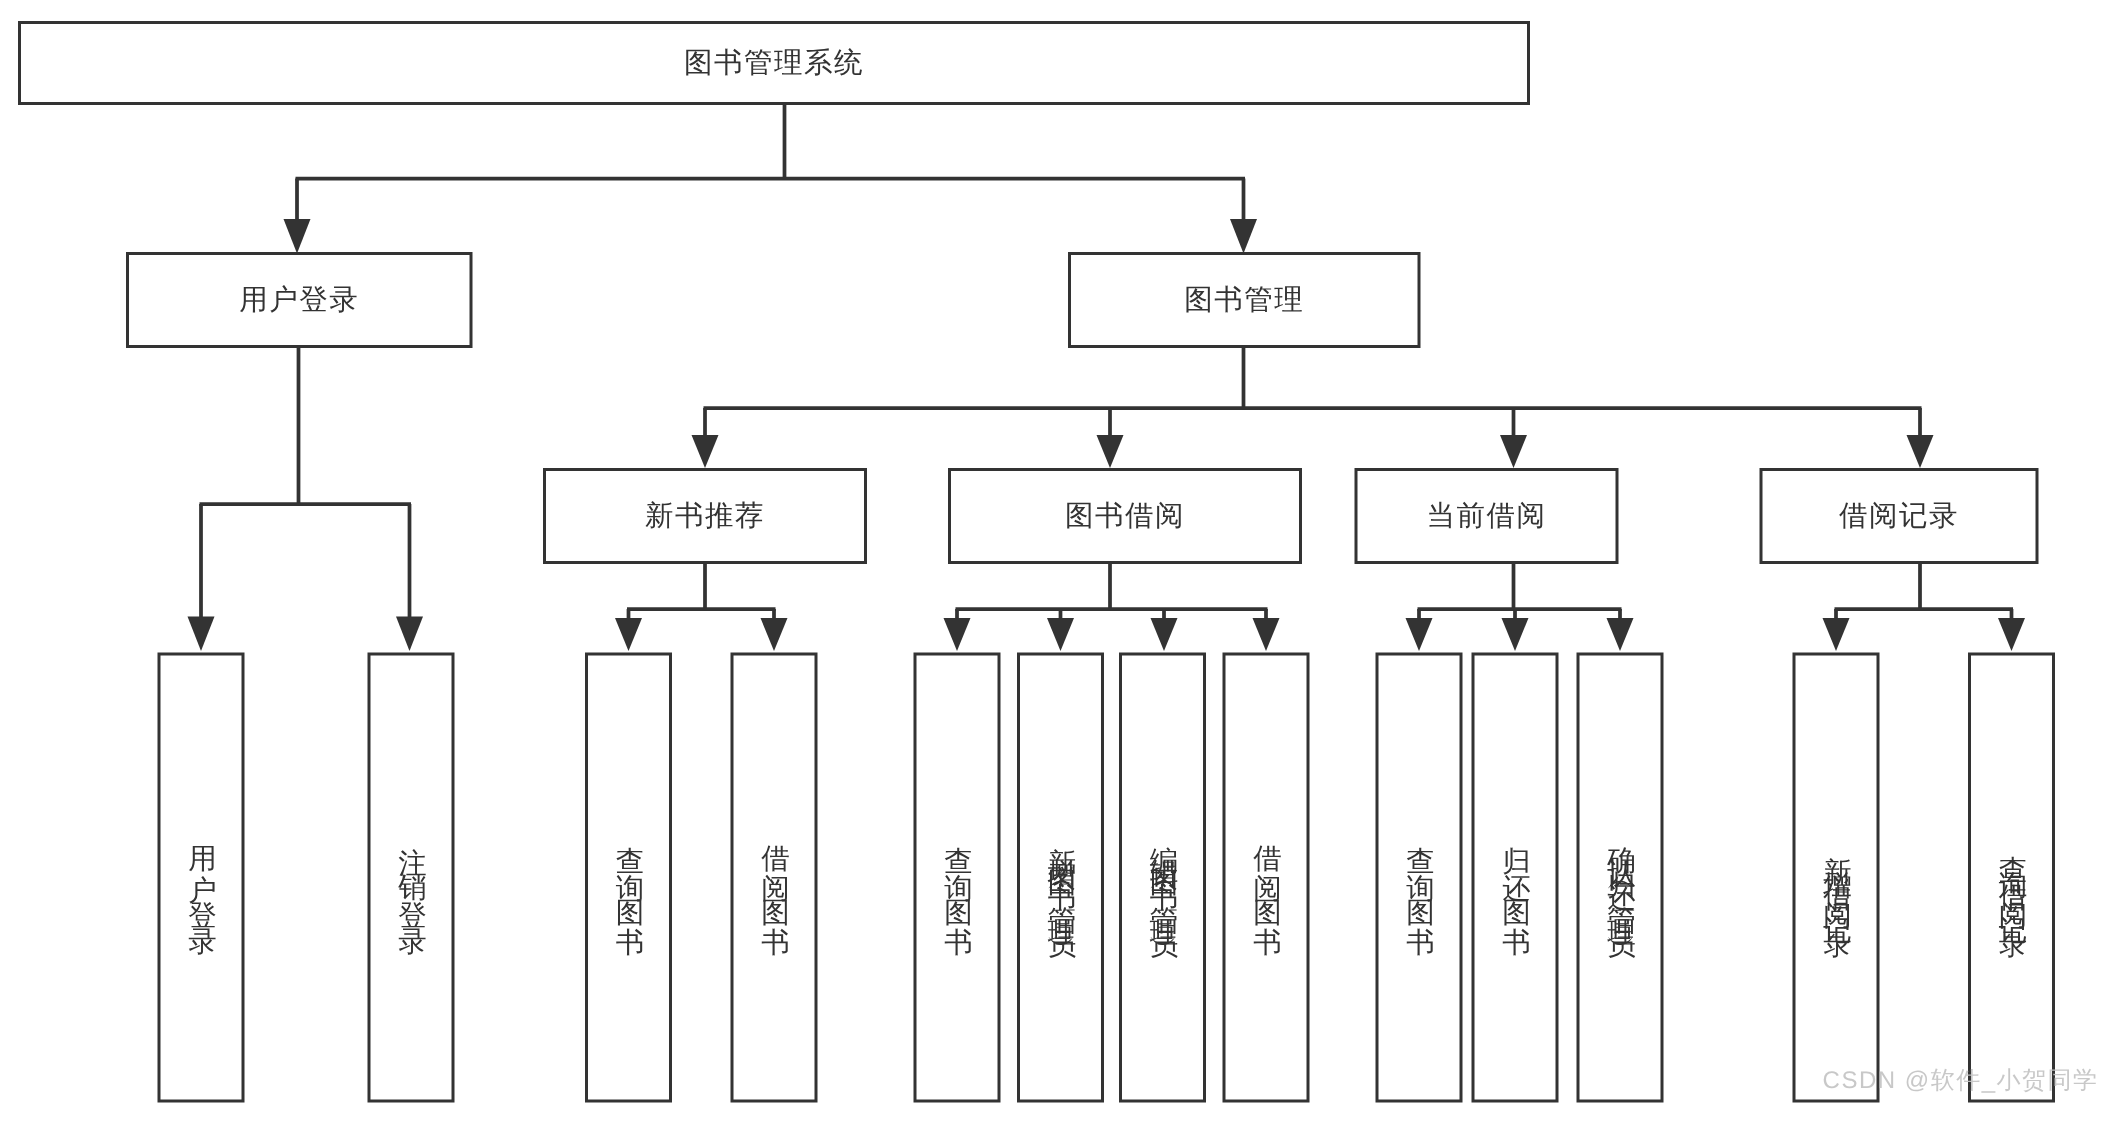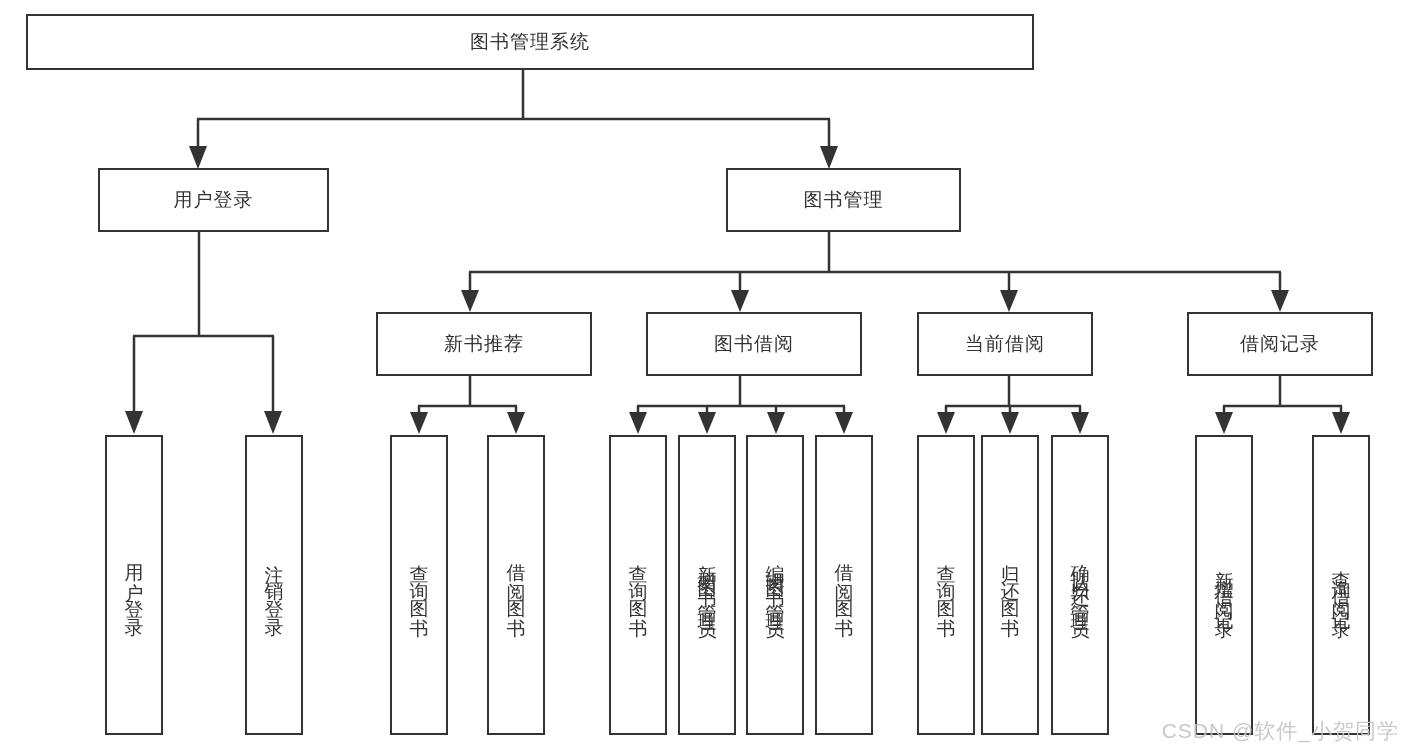--- a/index.html
+++ b/index.html
@@ -24,21 +24,20 @@
     box-sizing: border-box;
     background: #ffffff;
     border: 2px solid #333333;
     display: flex;
     align-items: center;
     justify-content: center;
     font-size: 19px;
     letter-spacing: 1px;
     color: #333333;
     z-index: 2;
-    margin-left: 14px;
   }
   .leaf {
     position: absolute;
     box-sizing: border-box;
     background: #ffffff;
     border: 2px solid #333333;
     width: 58px;
     height: 300px;
     top: 435px;
     display: flex;
@@ -52,22 +51,22 @@
     font-size: 19px;
     color: #333333;
     white-space: nowrap;
   }
   .v4 { letter-spacing: 18px; }
   .v6 { letter-spacing: 10px; }
   .v9 { letter-spacing: 8px; }
   .watermark {
     position: absolute;
     right: 6px;
-    bottom: 2px;
-    font-size: 21px;
+    bottom: 16px;
+    font-size: 16px;
     color: rgba(195, 195, 195, 0.92);
     letter-spacing: 1px;
     z-index: 5;
     white-space: nowrap;
   }
 </style>
 </head>
 <body>
 
 <div id="stage">
@@ -142,21 +141,21 @@
   <div class="node" style="left:84px; top:168px; width:231px; height:64px;">
     <span>用户登录</span>
   </div>
   <div class="node" style="left:712px; top:168px; width:235px; height:64px;">
     <span>图书管理</span>
   </div>
 
   <div class="node" style="left:362px; top:312px; width:216px; height:64px;text-align:right;">
     <span>新书推荐</span>
   </div>
-  <div class="node" style="left:632px; top:312px; width:216px; height:64px;">
+  <div class="node" style="left:632px; top:312px; width:236px; height:64px;">
     <span>图书借阅</span>
   </div>
   <div class="node" style="left:903px; top:312px; width:176px; height:64px;">
     <span>当前借阅</span>
   </div>
   <div class="node" style="left:1173px; top:312px; width:186px; height:64px;">
     <span>借阅记录</span>
   </div>
 
   <div class="leaf" style="left:105px;">

